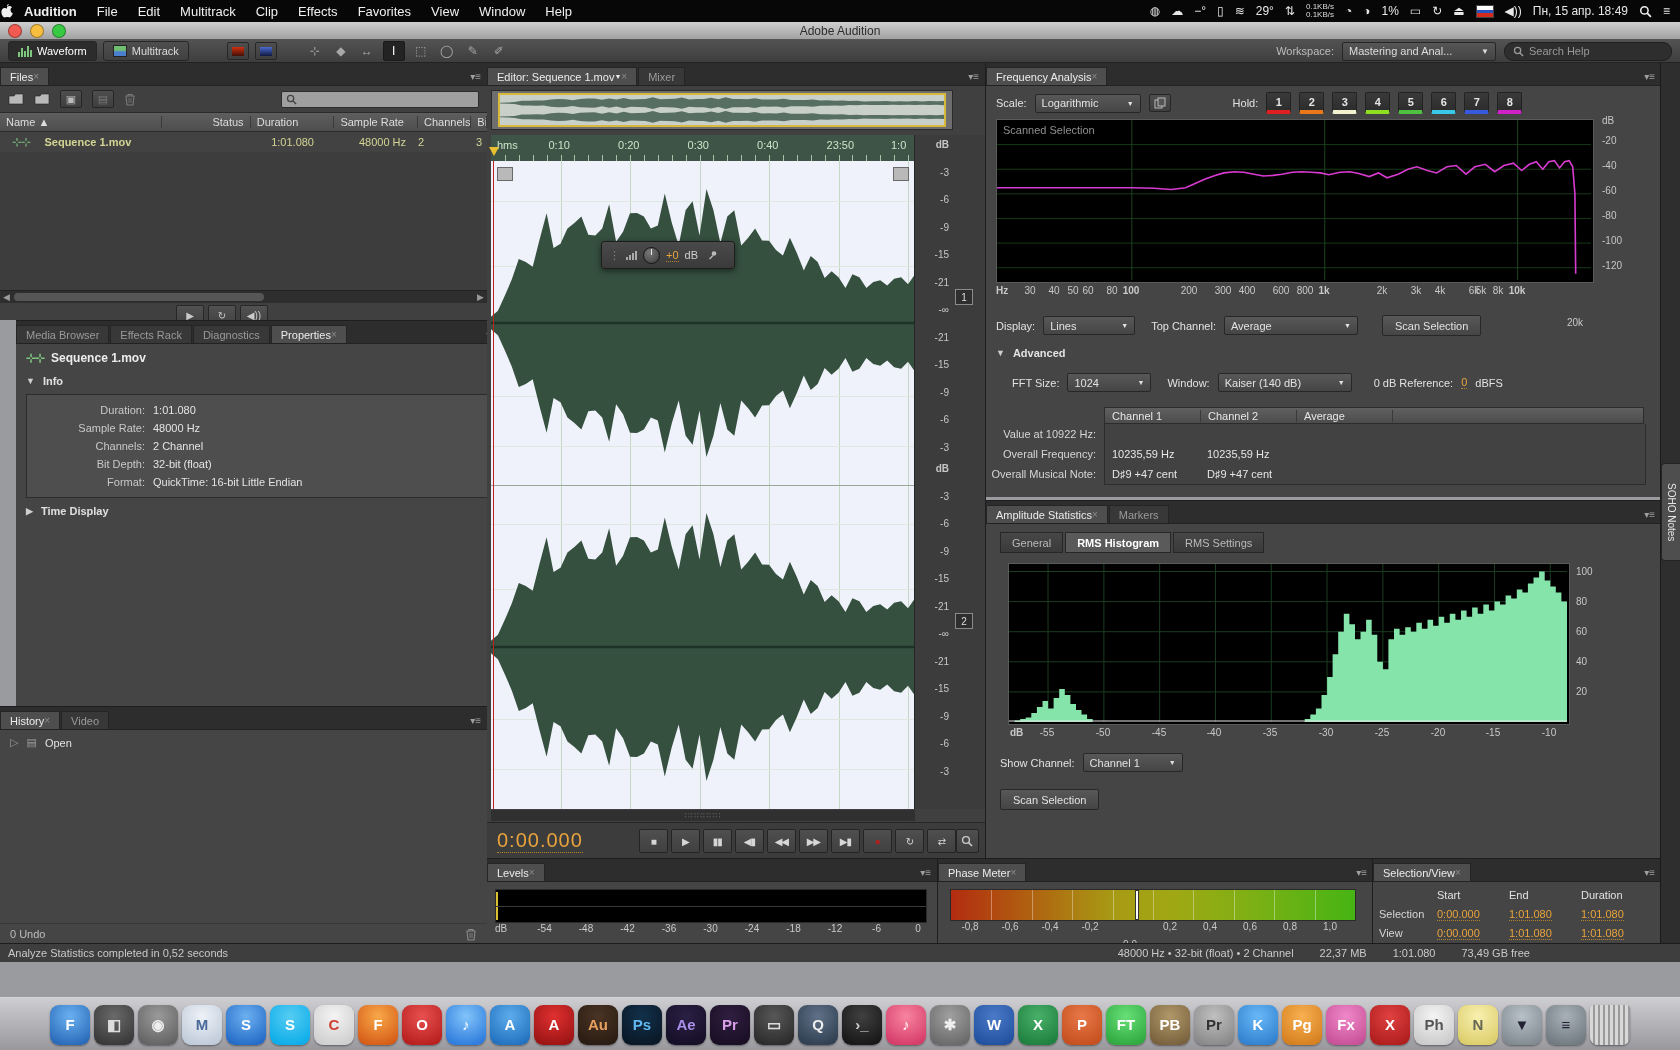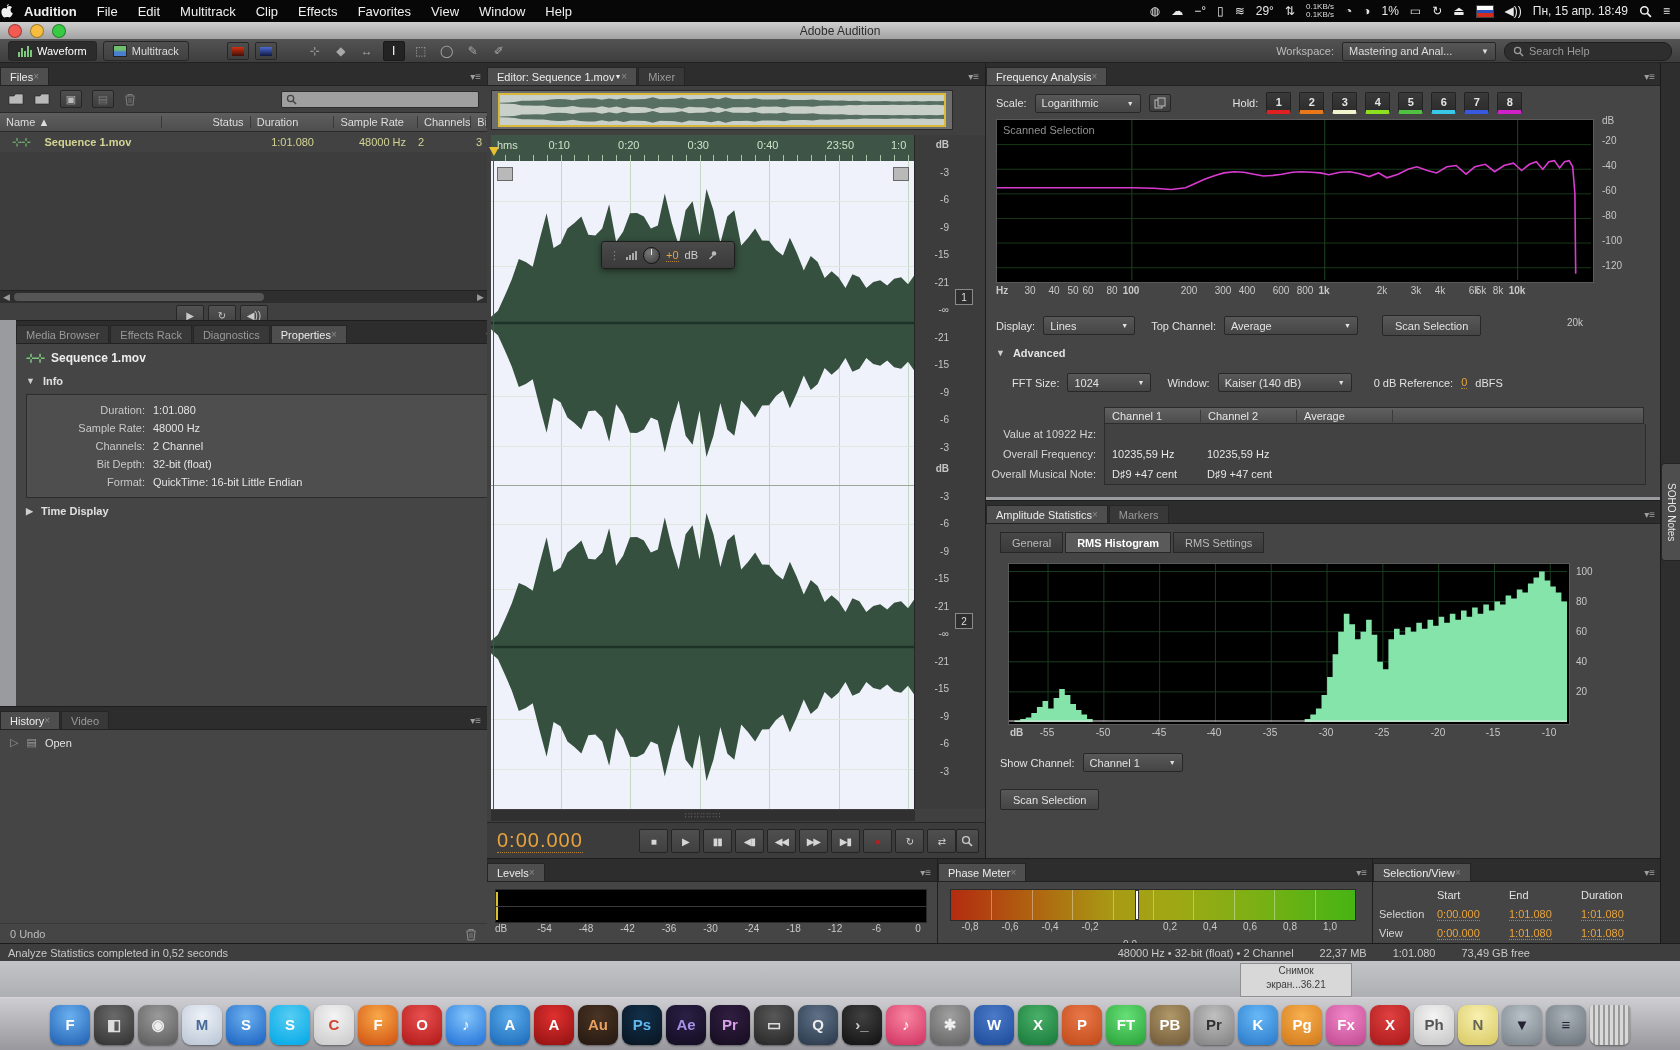--- a/index.html
+++ b/index.html
@@ -933,26 +933,20 @@
 
   <div id="statusbar">
     <span class="msg">Analyze Statistics completed in 0,52 seconds</span>
     <span class="right">
         <span>48000 Hz • 32-bit (float) • 2 Channel</span>
         <span>22,37 MB</span>
         <span>1:01.080</span>
         <span>73,49 GB free</span>
       </span>
   </div>
-  <div id="desktop">
-    <div id="snipwin">
-        <div>Снимок</div>
-        <div>экран...36.21</div>
-      </div>
-  </div>
   <div id="dock">
       <span class="dockicon" style="background: radial-gradient(circle at 50% 28%, rgb(106, 176, 240), rgb(31, 95, 176)); color: rgb(255, 255, 255);">F</span>
       <span class="dockicon" style="background: radial-gradient(circle at 50% 28%, rgb(106, 106, 106), rgb(48, 48, 48)); color: rgb(221, 221, 221);">◧</span>
       <span class="dockicon" style="background: radial-gradient(circle at 50% 28%, rgb(154, 154, 154), rgb(90, 90, 90)); color: rgb(238, 238, 238);">◉</span>
       <span class="dockicon" style="background: radial-gradient(circle at 50% 28%, rgb(238, 242, 248), rgb(184, 196, 212)); color: rgb(74, 106, 154);">M</span>
       <span class="dockicon" style="background: radial-gradient(circle at 50% 28%, rgb(108, 176, 240), rgb(24, 96, 192)); color: rgb(255, 255, 255);">S</span>
       <span class="dockicon" style="background: radial-gradient(circle at 50% 28%, rgb(86, 204, 242), rgb(0, 168, 232)); color: rgb(255, 255, 255);">S</span>
       <span class="dockicon" style="background: radial-gradient(circle at 50% 28%, rgb(244, 244, 244), rgb(200, 200, 200)); color: rgb(208, 64, 48);">C</span>
       <span class="dockicon" style="background: radial-gradient(circle at 50% 28%, rgb(248, 168, 72), rgb(208, 80, 16)); color: rgb(255, 255, 255);">F</span>
       <span class="dockicon" style="background: radial-gradient(circle at 50% 28%, rgb(232, 80, 80), rgb(176, 24, 24)); color: rgb(255, 255, 255);">O</span>

